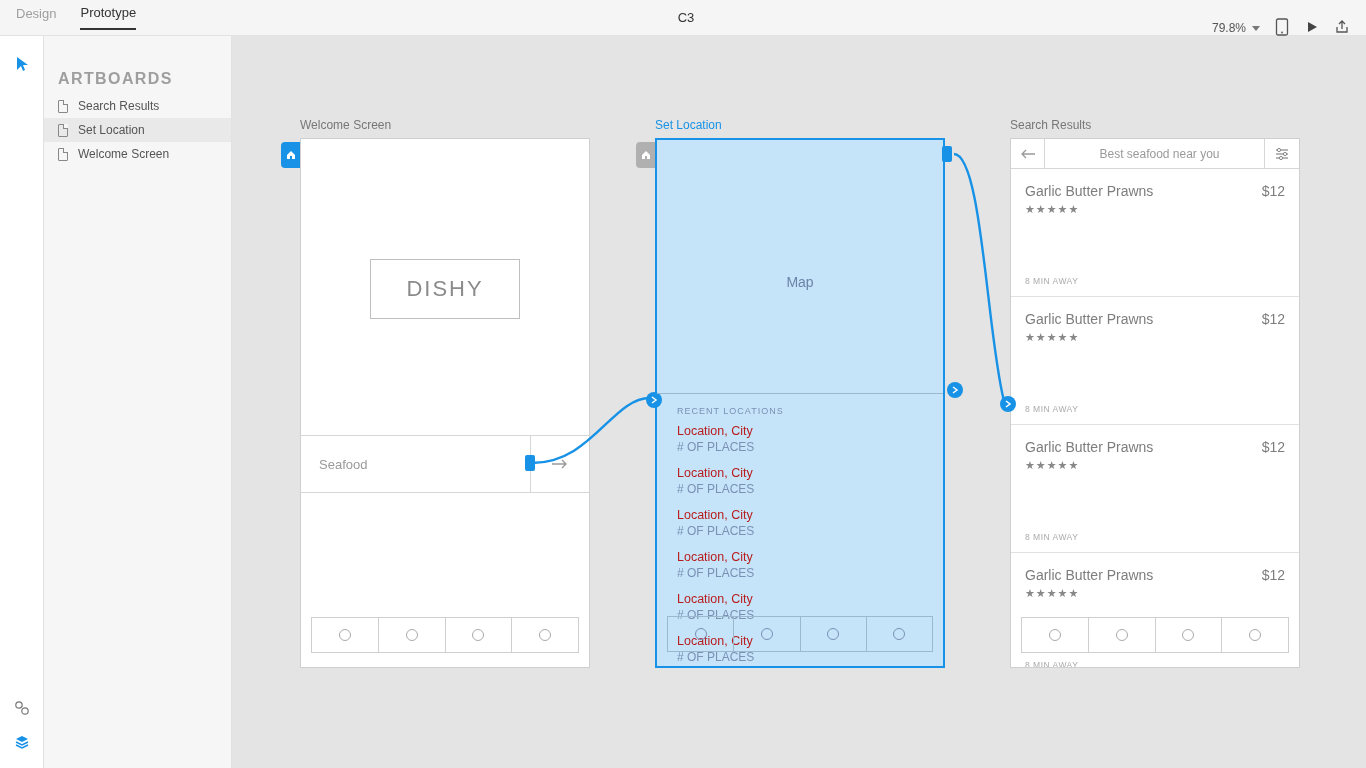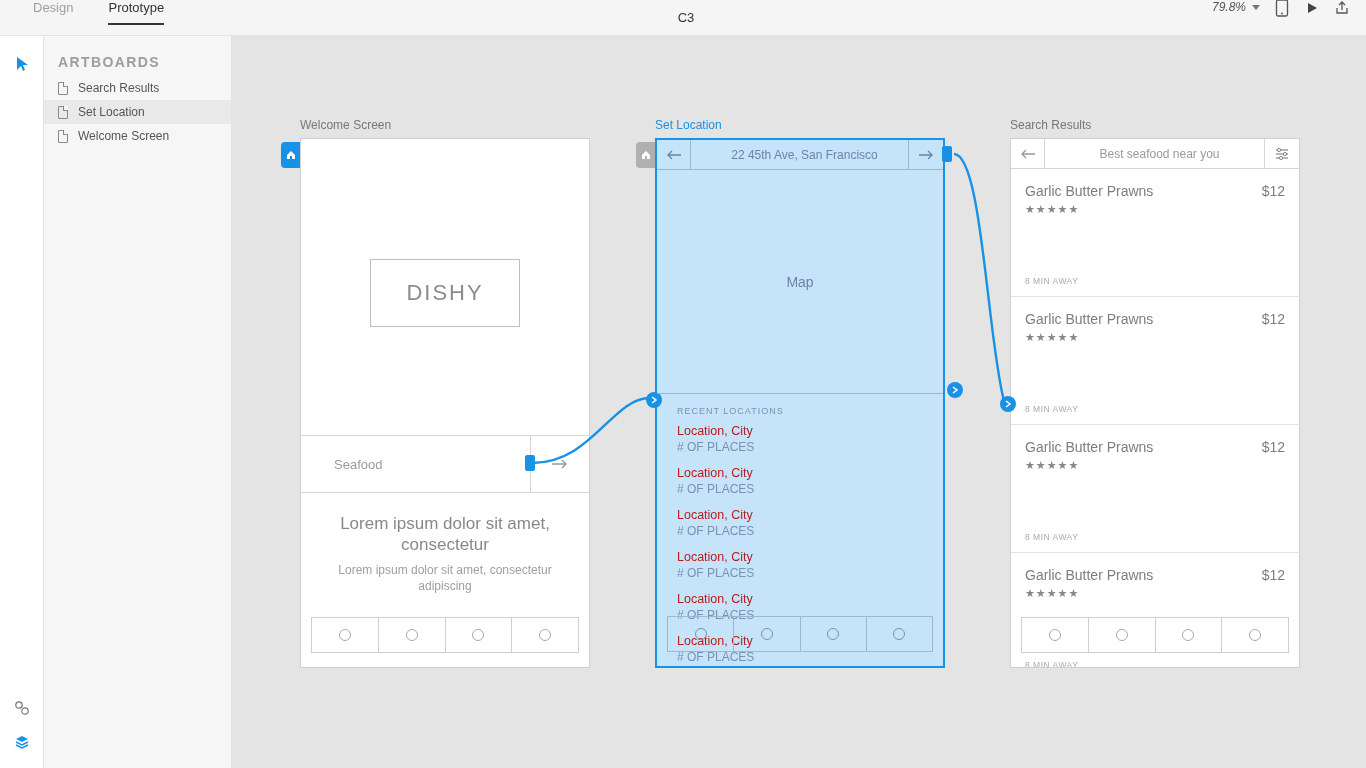--- a/index.html
+++ b/index.html
@@ -3,69 +3,68 @@
 <meta charset="utf-8">
 <style>
   * { box-sizing: border-box; margin: 0; padding: 0; font-family: -apple-system, "Helvetica Neue", Arial, sans-serif; }
   html, body { width: 1366px; height: 768px; overflow: hidden; background: #eee; color: #3c3c3c; }
   
   .topbar {
     position: absolute; left:0; top:0; right:0; height:36px;
     background:#f5f5f5; border-bottom:1px solid #e2e2e2;
     display:flex; align-items:center;
   }
-  .tabs { display:flex; gap:35px; padding:0 33px; height:100%; align-items:flex-start; }
+  .tabs { display:flex; gap:24px; padding:0 16px; height:100%; align-items:center; }
   .tab { font-size:13px; color:#9e9e9e; padding-bottom:8px; cursor:pointer; }
   .tab.active { color:#333; border-bottom:2px solid #333; }
   .doc-title { position:absolute; left:6px; right:0; text-align:center; font-size:13px; color:#333; pointer-events:none; line-height:36px;}
-  .top-right { margin-left:auto; display:flex; align-items:flex-start; gap:14px; padding-right:16px; height:100%;font-style:italic; }
+  .top-right { margin-left:auto; display:flex; align-items:flex-end; gap:14px; padding-right:16px; height:100%; }
   .zoom { font-size:12px; color:#555; display:flex; align-items:center; gap:6px;}
   .chev-down { width:0;height:0;border-left:4px solid transparent;border-right:4px solid transparent;border-top:5px solid #777; }
   .ico { width:16px; height:16px; display:flex; align-items:center; justify-content:center; }
   
   .gutter {
     position:absolute; left:0; top:36px; bottom:0; width:44px;
     background:#fff; border-right:1px solid #e2e2e2;
     display:flex; flex-direction:column; align-items:center;
     padding-top:20px;
   }
   .gutter-bottom { margin-top:auto; display:flex; flex-direction:column; align-items:center; gap:18px; padding-bottom:18px;}
   
   .sidebar {
     position:absolute; left:44px; top:36px; bottom:0; width:188px;
     background:#f6f6f6; border-right:1px solid #e2e2e2;
     padding-top:12px;
   }
-  .sb-title { font-size:14px; letter-spacing:1.4px; color:#9e9e9e; padding:6px 14px 6px 14px; font-weight:600;}
+  .sb-title { font-size:16px; letter-spacing:1.4px; color:#9e9e9e; padding:6px 14px 6px 14px; font-weight:600;margin-top:16px;}
   .sb-item { display:flex; align-items:center; gap:10px; font-size:12px; color:#555; padding:5px 14px; cursor:pointer;}
   .sb-item.selected { background:#e9e9e9; }
   .artboard-glyph { width:10px; height:13px; border:1.2px solid #888; border-radius:1px; position:relative;}
   .artboard-glyph::after{content:"";position:absolute;right:-1px;top:-1px;width:4px;height:4px;background:#f6f6f6;border-left:1.2px solid #888;border-bottom:1.2px solid #888;}
   
   .canvas {
     position:absolute; left:232px; top:36px; right:0; bottom:0;
     background:#e4e4e4;
   }
   .artboard-wrap { position:absolute; }
   .artboard-label { font-size:12px; color:#777; margin-bottom:6px; display:block;}
   .artboard-label.selected { color:#1792e6; }
   .artboard { width:290px; height:530px; background:#fff; border:1px solid #cfcfcf; position:relative; font-family: Arial, sans-serif;}
   .artboard.selected { border:2px solid #1792e6; }
   
   #ab-welcome .dishy-box {
     position:absolute; left:50%; top:120px; transform:translateX(-50%);
-    width:150px; height:68px; border:1.5px solid #bfbfbf;
+    width:150px; height:60px; border:1.5px solid #bfbfbf;
     display:flex; align-items:center; justify-content:center;
     font-size:22px; letter-spacing:2px; color:#8b8b8b; font-weight:500;
   }
   #ab-welcome .row-search {
     position:absolute; left:0; right:0; top:296px; height:58px;
     border-top:1px solid #d6d6d6; border-bottom:1px solid #d6d6d6;
     display:flex;
-    padding-left:15px;
   }
   #ab-welcome .search-left { flex:1; display:flex; align-items:center; padding-left:18px; font-size:13px; color:#9a9a9a; border-right:1px solid #d6d6d6; }
   #ab-welcome .search-right { width:58px; display:flex; align-items:center; justify-content:center;}
   #ab-welcome .blurb { position:absolute; left:0; right:0; top:374px; text-align:center; padding:0 28px;}
   #ab-welcome .blurb .h { font-size:17px; color:#888; line-height:1.25; }
   #ab-welcome .blurb .p { font-size:12px; color:#9e9e9e; margin-top:6px; line-height:1.35;}
   .tabbar { position:absolute; left:10px; right:10px; bottom:14px; height:36px; border:1px solid #cfcfcf; display:flex;}
   .tabbar > div { flex:1; border-right:1px solid #cfcfcf; display:flex; align-items:center; justify-content:center;}
   .tabbar > div:last-child { border-right:none;}
   .tabbar .dot { width:12px; height:12px; border:1.2px solid #aaa; border-radius:50%; }
@@ -205,57 +204,40 @@
     <div id="ab-welcome" class="artboard">
       <div class="dishy-box">DISHY</div>
       <div class="row-search">
         <div class="search-left">Seafood</div>
         <div class="search-right">
           <svg width="18" height="12" viewBox="0 0 18 12">
               <path d="M1 6 H15 M11 2 L15 6 L11 10" fill="none" stroke="#9a9a9a" stroke-width="1.4"></path>
             </svg>
         </div>
       </div>
-      <div class="blurb">
-        <div class="h">Lorem ipsum dolor sit amet, consectetur</div>
-        <div class="p">Lorem ipsum dolor sit amet, consectetur adipiscing</div>
-      </div>
       <div class="tabbar">
         <div>
             <span class="dot"></span>
           </div>
         <div>
             <span class="dot"></span>
           </div>
         <div>
             <span class="dot"></span>
           </div>
         <div>
             <span class="dot"></span>
           </div>
       </div>
     </div>
   </div>
 
   <div class="artboard-wrap" style="left:423px; top:82px;">
     <span class="artboard-label selected">Set Location</span>
     <div id="ab-location" class="artboard selected">
-      <div class="topstrip">
-        <div class="ts-back">
-          <svg width="16" height="10" viewBox="0 0 16 10">
-              <path d="M15 5 H2 M6 1 L2 5 L6 9" fill="none" stroke="#6c82a9" stroke-width="1.3"></path>
-            </svg>
-        </div>
-        <div class="ts-addr">22 45th Ave, San Francisco</div>
-        <div class="ts-go">
-          <svg width="16" height="10" viewBox="0 0 16 10">
-              <path d="M1 5 H14 M10 1 L14 5 L10 9" fill="none" stroke="#6c82a9" stroke-width="1.3"></path>
-            </svg>
-        </div>
-      </div>
       <div class="map">Map</div>
       <div class="recent">
         <div class="recent-title">RECENT LOCATIONS</div>
         <div class="loc">
             <div class="nm">Location, City</div>
             <div class="sub"># OF PLACES</div>
           </div>
         <div class="loc">
             <div class="nm">Location, City</div>
             <div class="sub"># OF PLACES</div>

